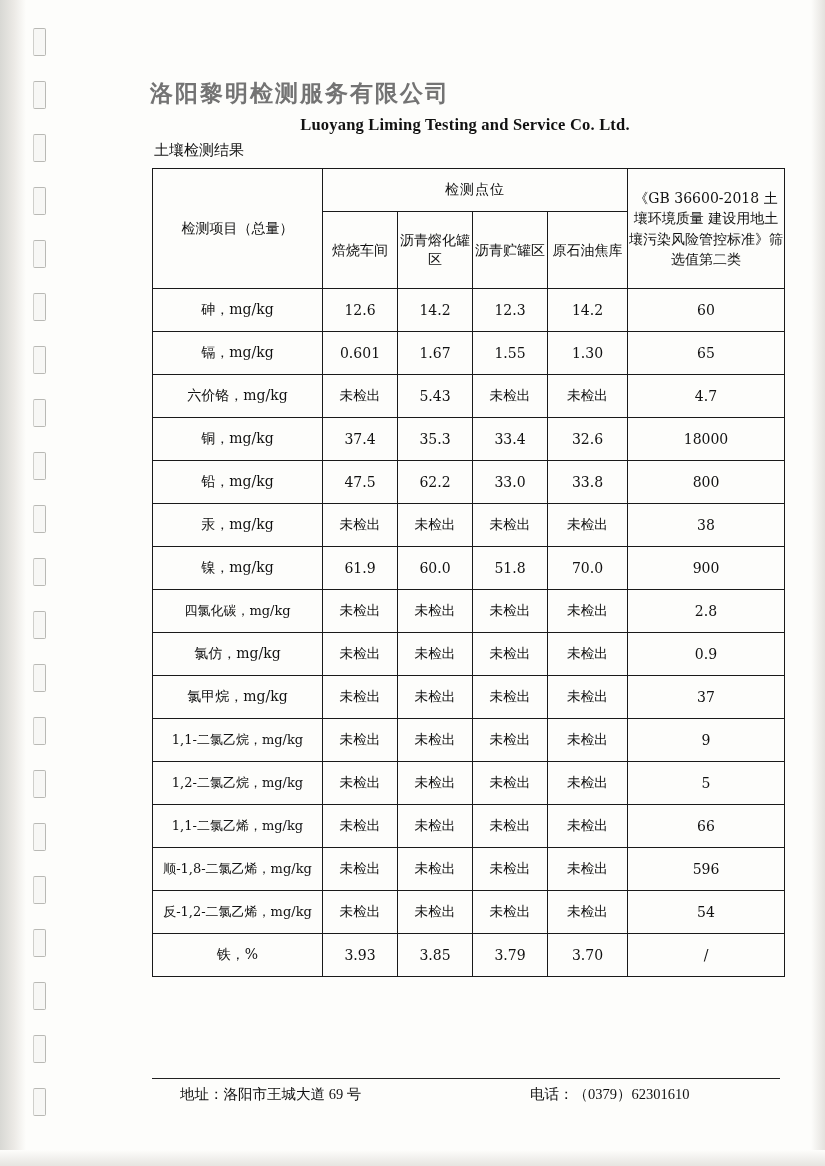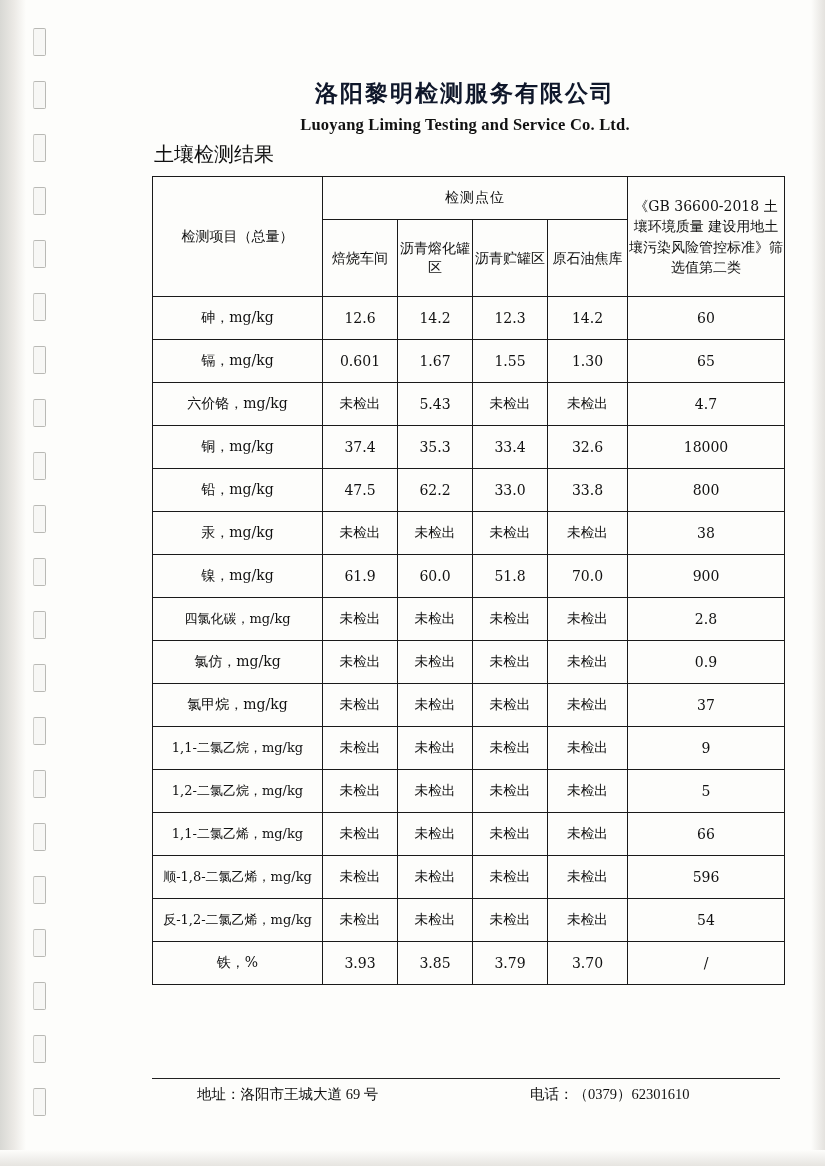--- a/index.html
+++ b/index.html
@@ -58,26 +58,26 @@
   }
 
   .content {
     position: absolute;
     left: 150px;
     top: 78px;
     width: 630px;
   }
 
   .org-cn {
-    text-align: center;
+    text-align: left;
     font-size: 23px;
     letter-spacing: 2px;
     font-family: "DejaVu Serif", serif;
     font-weight: 600;
-    color: #0f172a;
+    color: #737373;
   }
   .org-en {
     text-align: center;
     font-size: 16.5px;
     font-weight: bold;
     margin-top: 6px;
     letter-spacing: 0.2px;
   }
   .report-cn {
     text-align: center;
@@ -114,21 +114,21 @@
     position: absolute;
     right: -8px;
     top: 0;
     white-space: nowrap;
     font-size: 14.5px;
     letter-spacing: 1px;
   }
   .subtitle {
     margin-top: 6px;
     margin-left: 4px;
-    font-size: 20px;
+    font-size: 15px;
   }
 
   table.result {
     margin-top: 8px;
     border-collapse: collapse;
     width: 632px;
     table-layout: fixed;
     margin-left: 2px;
   }
   table.result td, table.result th {
@@ -188,21 +188,20 @@
     font-size: 14.5px;
   }
   .footer-inner {
     position: relative;
     height: 20px;
   }
   .footer-addr {
     position: absolute;
     left: 28px;
     top: 0;
-    margin-left: 17px;
   }
   .footer-tel {
     position: absolute;
     left: 378px;
     top: 0;
   }
 </style>
 </head>
 <body>
 

